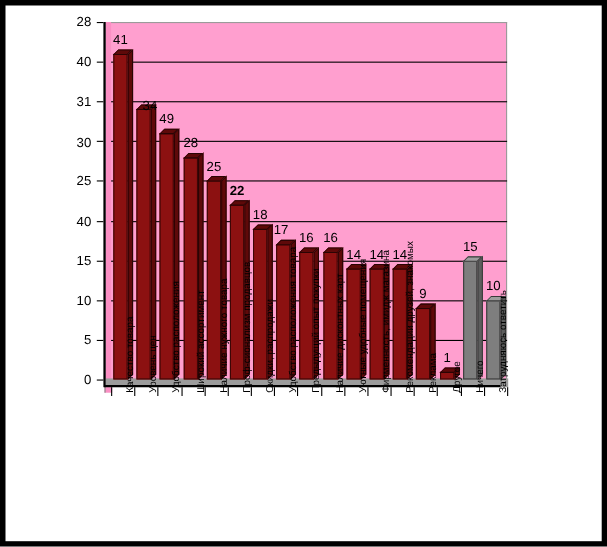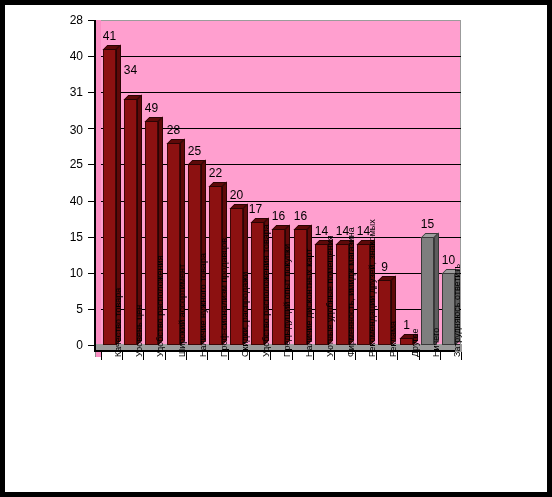--- a/index.html
+++ b/index.html
@@ -254,21 +254,21 @@
           <div class="side"></div>
           <div class="face"></div>
           <div class="top"></div>
         </div>
         <div class="bar-value" style="left: 92px; top: 24.8889px; width: 25px;">41</div>
         <div class="bar" style="left: 119px; top: 94.4444px; width: 13px; height: 245.556px;">
           <div class="side"></div>
           <div class="face"></div>
           <div class="top"></div>
         </div>
-        <div class="bar-value" style="left: 113px; top: 59px; width: 25px;">34</div>
+        <div class="bar-value" style="left: 113px; top: 85px; width: 25px; text-align: right;">34</div>
         <div class="bar" style="left: 140px; top: 116.111px; width: 13px; height: 223.889px;">
           <div class="side"></div>
           <div class="face"></div>
           <div class="top"></div>
         </div>
         <div class="bar-value" style="left: 134px; top: 97.1111px; width: 25px;">49</div>
         <div class="bar" style="left: 162px; top: 137.778px; width: 13px; height: 202.222px;">
           <div class="side"></div>
           <div class="face"></div>
           <div class="top"></div>
@@ -278,27 +278,27 @@
           <div class="side"></div>
           <div class="face"></div>
           <div class="top"></div>
         </div>
         <div class="bar-value" style="left: 177px; top: 140.444px; width: 25px;">25</div>
         <div class="bar" style="left: 204px; top: 181.111px; width: 13px; height: 158.889px;">
           <div class="side"></div>
           <div class="face"></div>
           <div class="top"></div>
         </div>
-        <div class="bar-value" style="left: 198px; top: 162.111px; width: 25px;">22</div>
+        <div class="bar-value" style="left: 198px; top: 162.111px; width: 25px; font-weight: bold;">22</div>
         <div class="bar" style="left: 225px; top: 202.778px; width: 13px; height: 137.222px;">
           <div class="side"></div>
           <div class="face"></div>
           <div class="top"></div>
         </div>
-        <div class="bar-value" style="left: 219px; top: 183.778px; width: 25px;">20</div>
+        <div class="bar-value" style="left: 219px; top: 183.778px; width: 25px;">18</div>
         <div class="bar" style="left: 246px; top: 217.222px; width: 13px; height: 122.778px;">
           <div class="side"></div>
           <div class="face"></div>
           <div class="top"></div>
         </div>
         <div class="bar-value" style="left: 238px; top: 198.222px; width: 25px;">17</div>
         <div class="bar" style="left: 267px; top: 224.444px; width: 13px; height: 115.556px;">
           <div class="side"></div>
           <div class="face"></div>
           <div class="top"></div>

